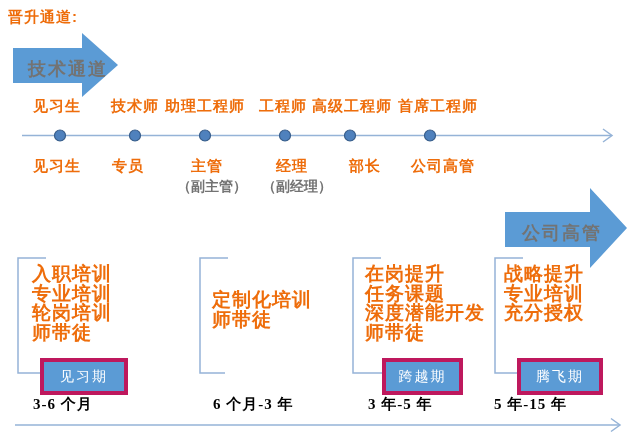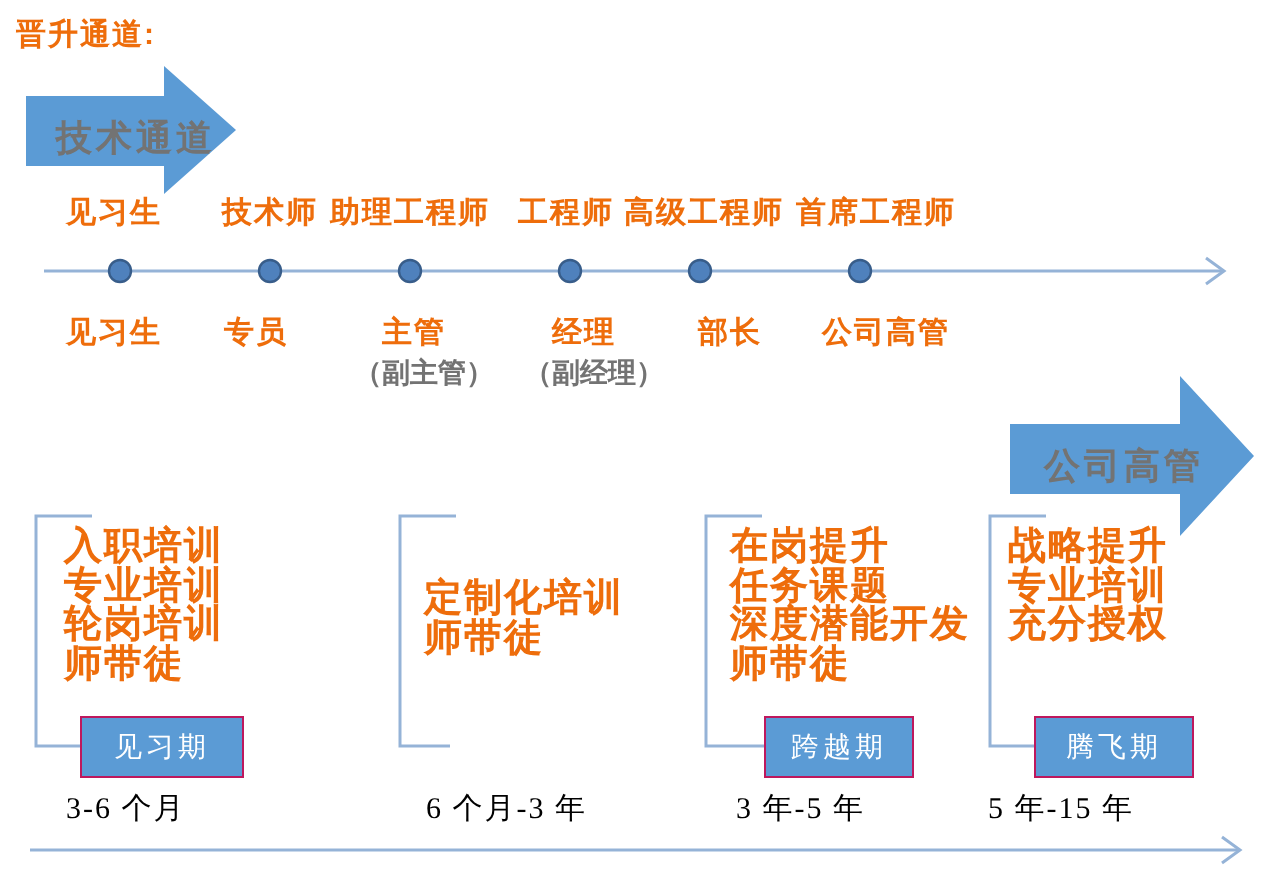--- a/index.html
+++ b/index.html
@@ -22,26 +22,26 @@
     transform:translateX(-50%);
   }
   .lv-sub{
     top:178px;font-size:14px;font-weight:bold;color:#737373;
     transform:translateX(-50%);
   }
   .stage-items div{
     font-size:19px;font-weight:bold;color:#ee6d0b;line-height:19.5px;letter-spacing:1px;
   }
   .phase-box{
-    position:absolute;top:358px;height:29px;background:#5b9bd5;border:1px solid #be185d;
+    position:absolute;top:358px;height:29px;background:#5b9bd5;border:4px solid #be185d;
     color:#ffffff;font-size:14px;display:flex;align-items:center;justify-content:center;
     letter-spacing:2px;
   }
   .duration{
-    top:395px;font-size:15px;font-weight:normal;color:#000000;
+    top:395px;font-size:15px;font-weight:bold;color:#000000;
     font-family:"Liberation Serif","DejaVu Serif",serif;letter-spacing:1px;
   }
 </style>
 </head>
 <body>
 
 <div id="canvas">
 
   <svg id="bg" width="635" height="438" viewBox="0 0 635 438">
 

